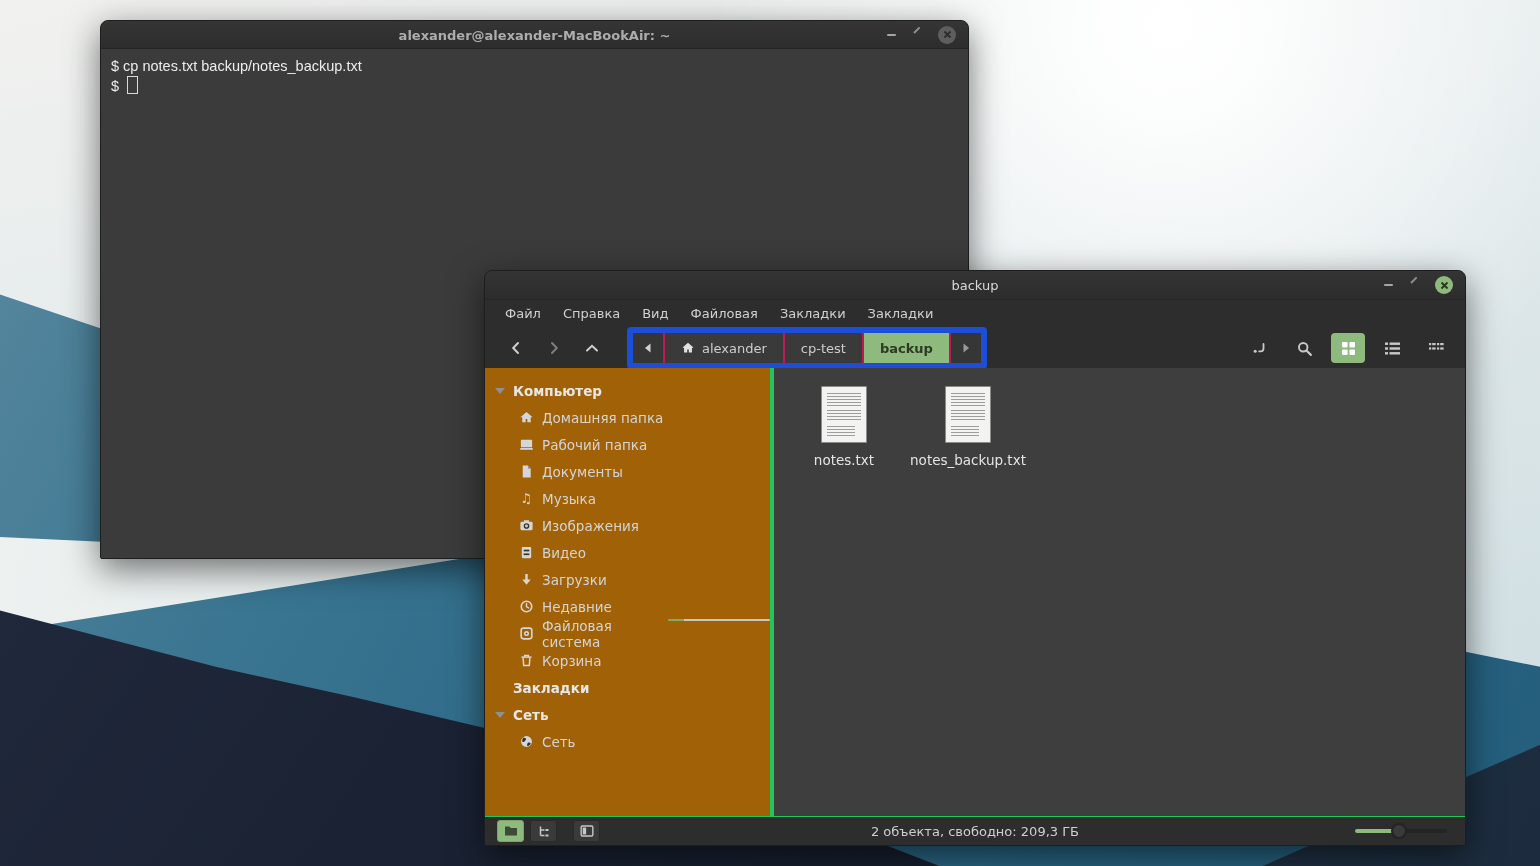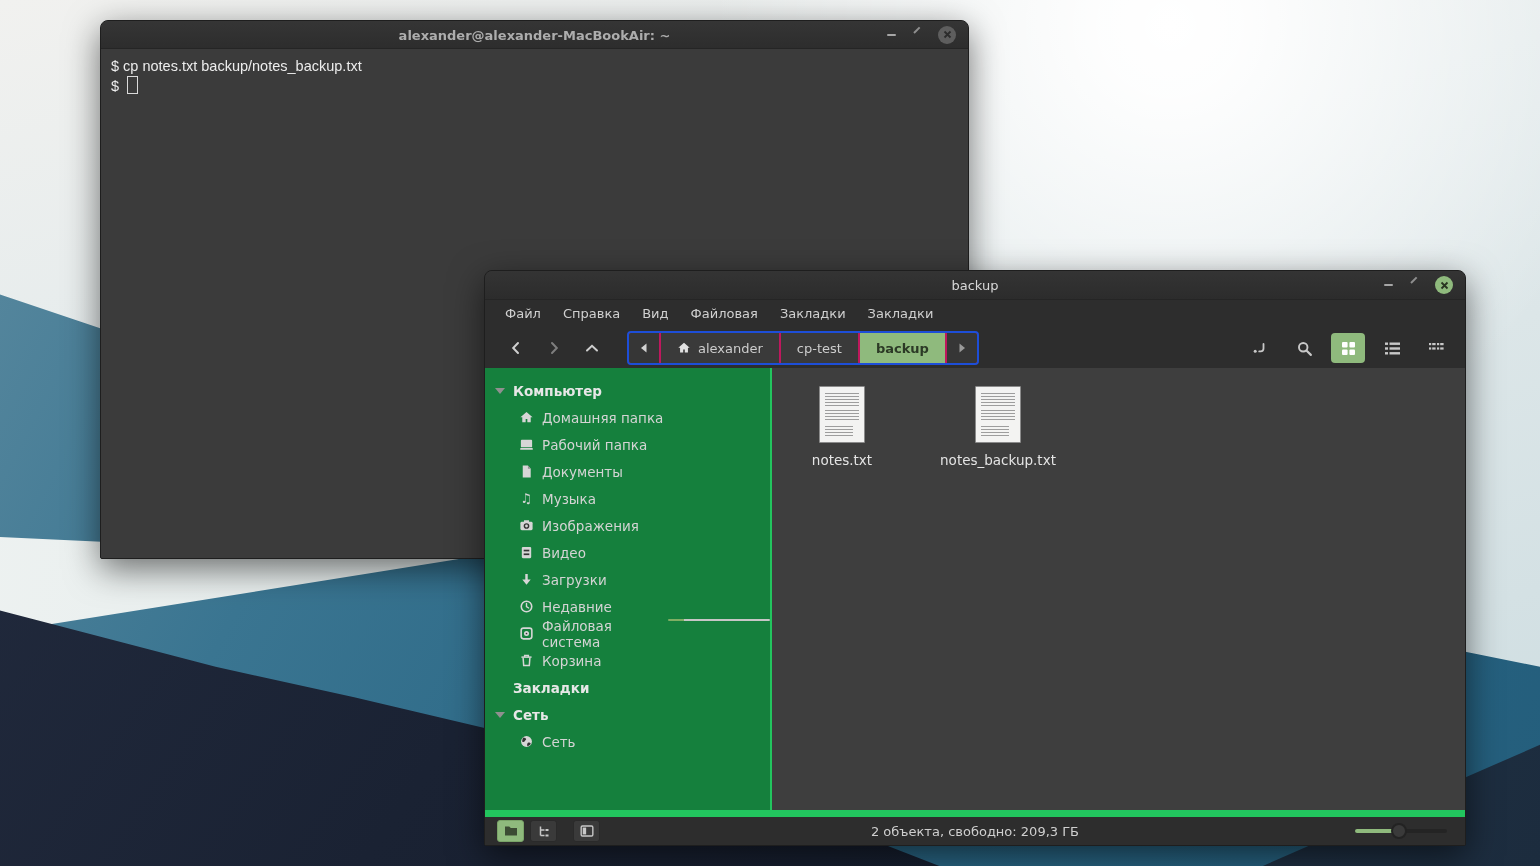--- a/index.html
+++ b/index.html
@@ -57,54 +57,54 @@
     background:#2d2d2d; border-radius:8px 8px 2px 2px; display:flex; flex-direction:column; }
   .fm-title { height:28px; background:linear-gradient(#343434,#2c2c2c); border-radius:7px 7px 0 0; flex:none; }
   .fm-title .win-title { color:#d8d8d8; }
 
   .fm-menubar { height:28px; flex:none; display:flex; align-items:flex-start; padding-left:9px; background:#2d2d2d; }
   .menu-item { padding:0 11px; font-size:13px; color:#d0d0d0; line-height:28px; cursor:default; }
 
   .fm-toolbar { height:40px; flex:none; display:flex; align-items:center; padding:0 12px; background:#2d2d2d; }
   .nav-btn { width:38px; height:30px; display:flex; align-items:center; justify-content:center; }
   .crumbs { display:flex; align-items:stretch; height:30px; margin-left:16px; gap:2px;
-    background:#be185d; border:2px solid #1d4ed8; border-radius:4px; overflow:hidden; }
+    background:#be185d; border:6px solid #1d4ed8; border-radius:4px; overflow:hidden; }
   .crumb { display:flex; align-items:center; gap:7px; padding:0 16px; background:#3a3a3a;
     color:#cdcdcd; font-size:13px; white-space:nowrap; }
   .crumb-arrow { padding:0 9px; background:#363636; }
   .crumb-active { background:#8fba7d; color:#2c3a26; font-weight:bold; }
   .fm-toolbar-right { margin-left:auto; display:flex; align-items:center; gap:10px; }
   .tool-btn { width:34px; height:30px; display:flex; align-items:center; justify-content:center; border-radius:4px; }
   .tool-btn.active { background:#8fba7d; }
 
   .fm-main { flex:1; min-height:0; display:flex; }
-  .fm-sidebar { width:285px; flex:none; background:#15803d; padding-top:9px; overflow:hidden; border-right:2px solid #22c55e; }
+  .fm-sidebar { width:285px; flex:none; background:#a16207; padding-top:9px; overflow:hidden; border-right:4px solid #22c55e; }
   .sb-header { display:flex; align-items:center; height:27px; padding-left:10px; gap:8px;
     font-weight:bold; font-size:13.5px; color:#e7e7e7; }
   .sb-header-noarrow { padding-left:28px; }
   .sb-tri { width:0; height:0; border-left:5px solid transparent; border-right:5px solid transparent;
     border-top:6px solid #909090; flex:none; }
   .sb-item { display:flex; align-items:center; height:27px; padding-left:33px; gap:8px;
     font-size:13.5px; color:#d4d4d4; cursor:default; }
   .sb-icon { width:16px; height:16px; flex:none; display:flex; align-items:center; justify-content:center; }
   .music-glyph { font-size:13px; color:#d6d6d6; line-height:16px; }
   .fs-wrap { display:flex; flex-direction:row; }
   .fs-bar { height:2px; width:108px; margin-top:1px; border-radius:1px;
     background:linear-gradient(to right,#7fae63 0 16px,#c6c6c6 16px); }
 
   .fm-content { flex:1; background:#3e3e3e; display:flex; align-items:flex-start;
-    padding:18px 0 0 10px; gap:36px; }
+    padding:18px 0 0 10px; gap:4px; }
   .file-item { width:120px; display:flex; flex-direction:column; align-items:center; }
   .file-icon { width:46px; height:57px; background:#f3f3f2; border:1px solid #8b8b8b; border-radius:1px;
     box-sizing:border-box; padding:6px 5px; display:flex; flex-direction:column; gap:4px; }
   .tl { background:repeating-linear-gradient(#9d9d9d 0 1px,transparent 1px 3px); }
   .tl1 { height:13px; } .tl2 { height:13px; } .tl3 { height:10px; width:82%; }
   .file-name { margin-top:9px; font-size:13.5px; color:#e4e4e4; white-space:nowrap; }
 
-  .fm-status { height:28px; flex:none; background:#2d2d2d; border-top:7px solid #22c55e;
+  .fm-status { height:28px; flex:none; background:#2d2d2d; border-top:1px solid #22c55e;
     display:flex; align-items:center; padding:0 12px; position:relative; }
   .fm-status-left { display:flex; align-items:center; gap:6px; z-index:1; }
   .st-btn { width:27px; height:22px; border-radius:3px; display:flex; align-items:center;
     justify-content:center; background:#3a3a3a; border:1px solid #2a2a2a; box-sizing:border-box; }
   .st-btn-active { background:#8fba7d; border-color:#7aa468; }
   .st-btn-gap { margin-left:10px; }
   .fm-status-text { position:absolute; left:0; right:0; text-align:center; color:#cfcfcf; font-size:13px; }
   .fm-zoom { margin-left:auto; z-index:1; display:flex; align-items:center; padding-right:6px; }
   .zoom-track { width:92px; height:4px; background:#242424; border-radius:2px; position:relative; }
   .zoom-fill { position:absolute; left:0; top:0; height:100%; width:48%; background:#8fba7d; border-radius:2px; }

